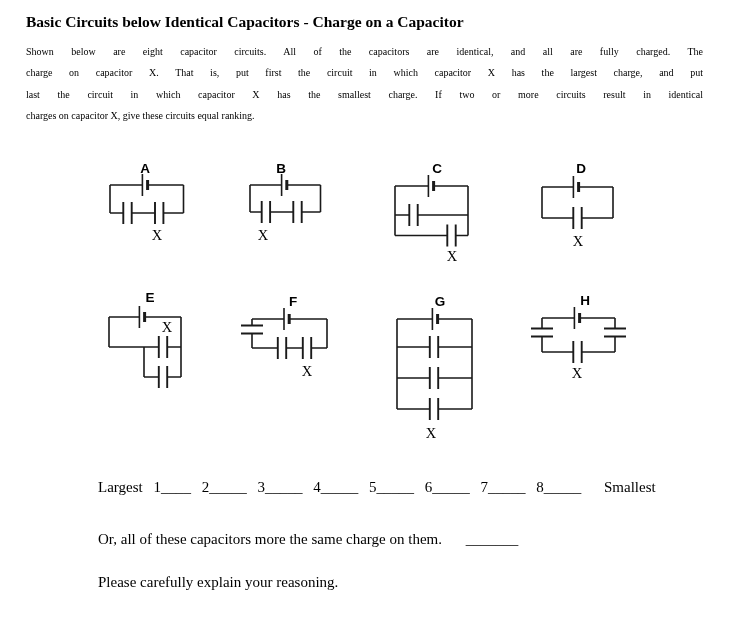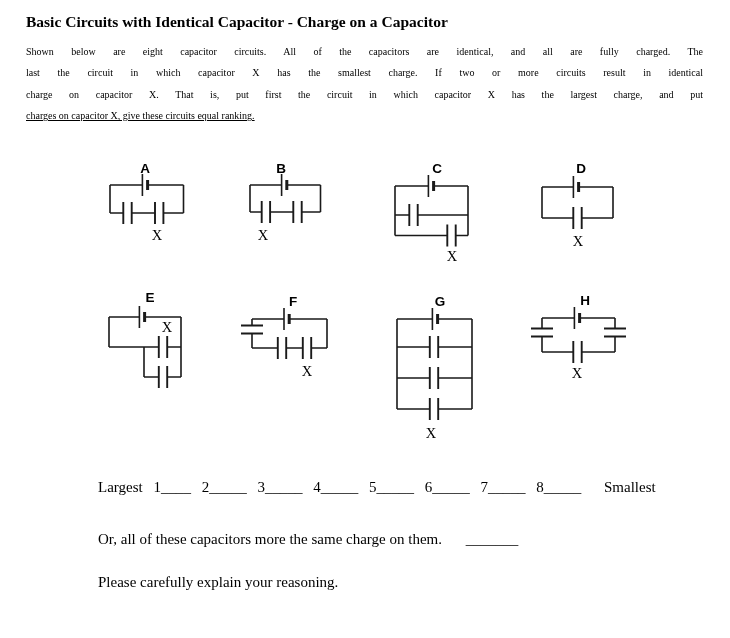--- a/index.html
+++ b/index.html
@@ -1,45 +1,45 @@
 <!DOCTYPE html>
 <html><head>
 <meta charset="utf-8">
 <style>
   html,body{margin:0;padding:0;background:#fff;}
   .page{position:relative;width:730px;height:638px;background:#ffffff;color:#000;
         font-family:"Liberation Serif",serif;overflow:hidden;}
   .title{position:absolute;left:26px;top:13px;font-size:15.5px;font-weight:bold;white-space:nowrap;}
   .intro{position:absolute;left:26px;top:41px;width:677px;font-size:10px;line-height:21.4px;}
   .para-line{text-align:justify;text-align-last:justify;}
-  .para-line.last{text-align:justify;text-align-last:left;text-decoration:underline;}
+  .para-line.last{text-align:justify;text-align-last:left;}
   svg.circuits{position:absolute;left:0;top:0;}
   .wire{stroke:#1a1a1a;stroke-width:1.6;fill:none;}
   .plate{stroke:#1a1a1a;stroke-width:1.9;fill:none;}
   .plate-thick{stroke:#1a1a1a;stroke-width:3;fill:none;}
   .clabel{position:absolute;transform:translate(-50%,-50%);
           font-family:"Liberation Sans",sans-serif;font-weight:bold;font-size:13.5px;}
   .xlabel{position:absolute;transform:translate(-50%,-50%);
           font-family:"Liberation Serif",serif;font-size:14.5px;}
   .bline{position:absolute;left:98px;font-size:15px;white-space:nowrap;}
   .rank-part{margin-right:7px;}
   .rank-suffix{margin-left:12px;}
   .blank-gap{margin-left:20px;}
 </style>
 </head>
 <body>
 
 <div class="page">
 
-  <div class="title">Basic Circuits with Identical Capacitor - Charge on a Capacitor</div>
+  <div class="title">Basic Circuits below Identical Capacitors - Charge on a Capacitor</div>
 
   <div class="intro">
     <div class="para-line">Shown below are eight capacitor circuits. All of the capacitors are identical, and all are fully charged. The</div>
+    <div class="para-line">charge on capacitor X. That is, put first the circuit in which capacitor X has the largest charge, and put</div>
     <div class="para-line">last the circuit in which capacitor X has the smallest charge. If two or more circuits result in identical</div>
-    <div class="para-line">charge on capacitor X. That is, put first the circuit in which capacitor X has the largest charge, and put</div>
     <div class="para-line last">charges on capacitor X, give these circuits equal ranking.</div>
   </div>
 
   <svg class="circuits" width="730" height="638" viewBox="0 0 730 638">
 
     <g>
       <path class="wire" d="M110,185 H142.4 M147.6,185 H183.5 M110,185 V213 M183.5,185 V213 M110,213 H123.3 M131.7,213 H155 M163.4,213 H183.5"></path>
       <g>
         <path class="wire" d="M142.4,174 V196"></path>
         <path class="plate-thick" d="M147.6,180 V190"></path>

